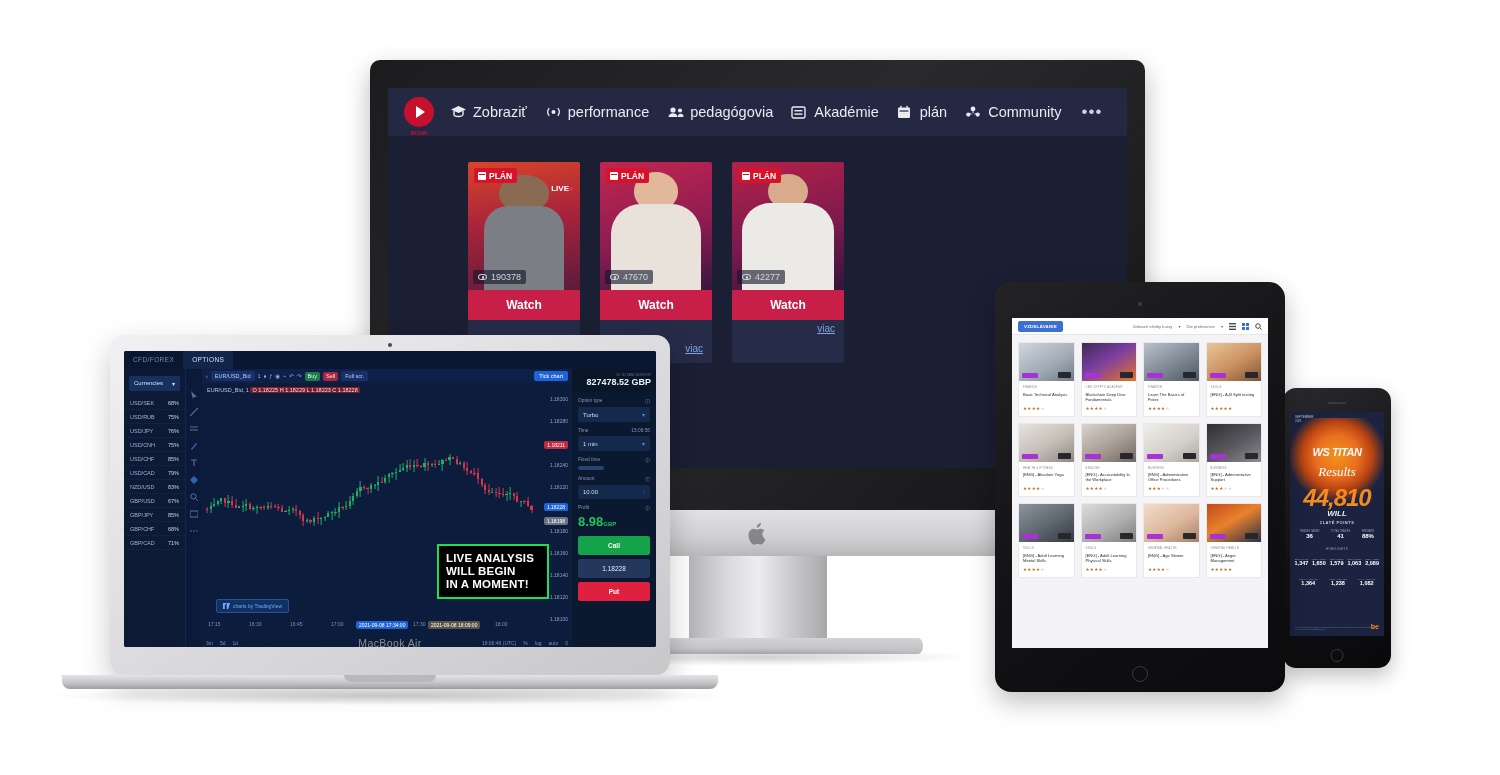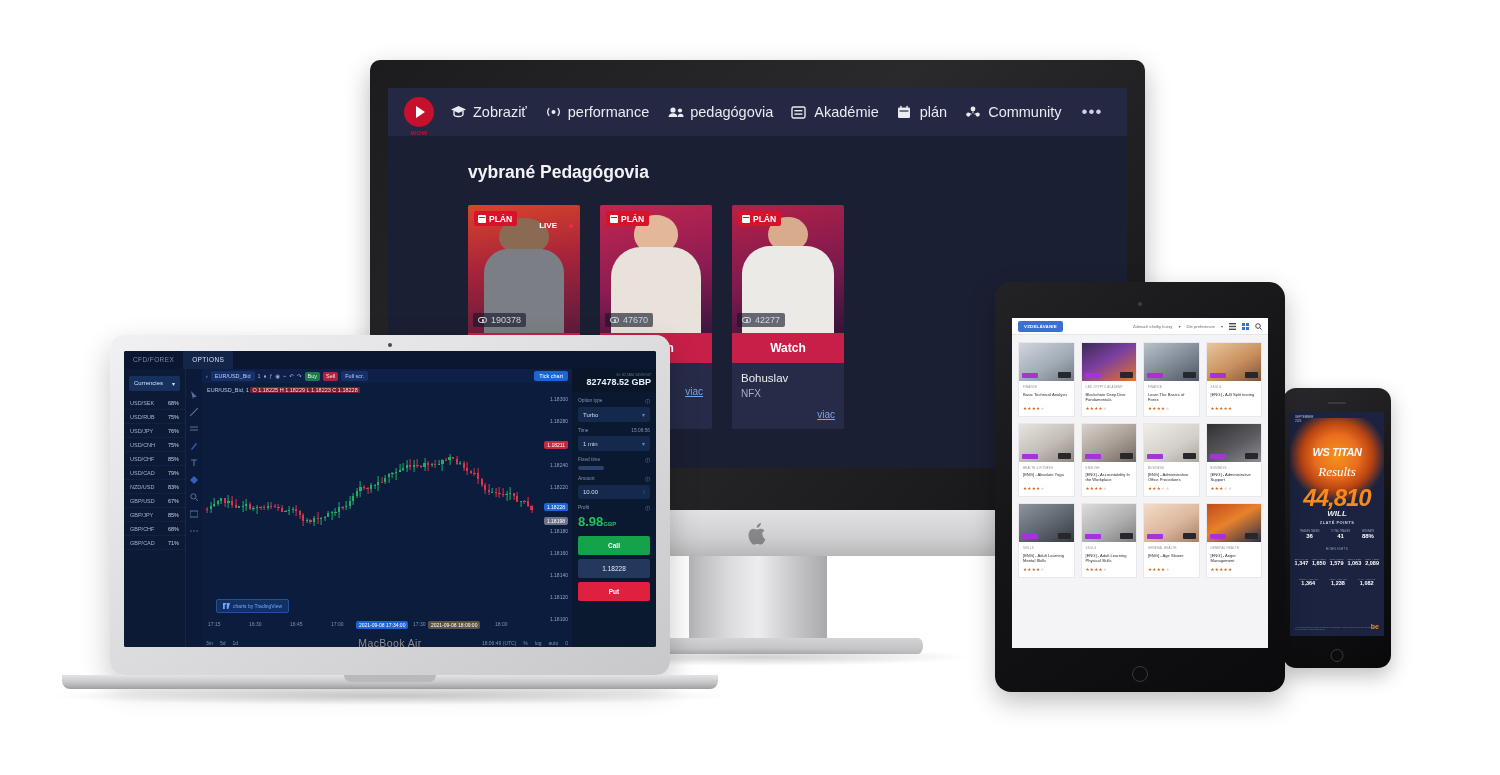--- a/index.html
+++ b/index.html
@@ -78,21 +78,21 @@
   .teacher-row { display:flex; gap:20px; }
   .tcard { width:112px; background:#262b47; border-radius:2px; overflow:hidden; position:relative;}
   .tphoto { height:128px; position:relative; overflow:hidden; }
   .badge-plan {
     position:absolute; left:6px; top:6px; z-index:3;
     background:#d81228; color:#fff; font-size:8.5px; font-weight:bold;
     padding:2.5px 5px 2.5px 4px; border-radius:2px; display:flex; align-items:center; gap:3px;
   }
   .cal-ic{ width:8px;height:8px;background:#fff;border-radius:1px; position:relative; display:inline-block;}
   .cal-ic:after{content:"";position:absolute;left:1px;top:2.5px;width:6px;height:1px;background:#d81228;}
-  .badge-live{ position:absolute; right:7px; top:16px; z-index:3; font-size:8px; color:#fff; font-weight:bold; display:flex; align-items:center; gap:12px;}
+  .badge-live{ position:absolute; right:7px; top:22px; z-index:3; font-size:8px; color:#fff; font-weight:bold; display:flex; align-items:center; gap:0;}
   .live-dot{width:4px;height:4px;border-radius:50%;background:#ef2b4a;display:inline-block;}
   .views {
     position:absolute; left:5px; bottom:6px; z-index:3;
     background:rgba(20,22,40,.62); color:#cfd3e2; font-size:9px;
     padding:2px 5px; border-radius:2px; display:flex; align-items:center; gap:4px;margin-top:20px;
   }
   .eye{width:9px;height:6px;border:1px solid #cfd3e2;border-radius:50% 50% 50% 50%/60% 60% 60% 60%;position:relative;display:inline-block;}
   .eye:after{content:"";position:absolute;left:2.5px;top:1px;width:2.5px;height:2.5px;border-radius:50%;background:#cfd3e2;}
   .watch-btn { background:#c71f48; color:#fff; text-align:center; font-size:12px;
     font-weight:bold; padding:8px 0; cursor:pointer; }
@@ -364,21 +364,20 @@
                   <path d="M8 6.4v2M6.6 9.2 4.8 8.6M9.4 9.2l1.8-.6" stroke="#e9eaf2" stroke-width="1"></path>
                 </svg>
             </span>
             <span>Community</span>
           </div>
 
           <span class="nav-dots">•••</span>
         </div>
 
         <div class="wow-body">
-          <div class="wow-h2">vybrané Pedagógovia</div>
 
           <div class="teacher-row">
 
             <div class="tcard">
               <div class="tphoto">
                 <div class="ph1"></div>
                 <div class="badge-plan">
                   <span class="cal-ic"></span>
                   <span>PLÁN</span>
                 </div>
@@ -425,24 +424,20 @@
                 <div class="badge-plan">
                   <span class="cal-ic"></span>
                   <span>PLÁN</span>
                 </div>
                 <div class="views">
                   <span class="eye"></span>
                   <span>42277</span>
                 </div>
               </div>
               <div class="watch-btn">Watch</div>
-              <div class="tmeta">
-                <div class="tname">Bohuslav</div>
-                <div class="tsub">NFX</div>
-              </div>
               <div class="viac">viac</div>
             </div>
 
           </div>
         </div>
 
       </div>
     </div>
     <div id="imac-chin"></div>
     <div id="imac-apple">
@@ -1222,20 +1217,25 @@
                 <span class="t-gray" style="left: 222px;">2021-09-08 18:09:00</span>
               </div>
 
             <div class="tv-badge">
               <svg width="7" height="6" viewBox="0 0 7 6">
                   <path d="M0 0h3v1.6H1.8V6H0zM3.6 0H7L5.3 6H3.9z" fill="#74a7ff"></path>
                 </svg>
               <span>charts by TradingView</span>
             </div>
 
+            <div class="liveov">
+              <div>LIVE ANALYSIS</div>
+              <div>WILL BEGIN</div>
+              <div>IN A MOMENT!</div>
+            </div>
 
             <div class="tr-bottom">
               <span>3m</span>
               <span>5d</span>
               <span>1d</span>
             </div>
             <div class="tr-bottom-r">
               <span>18:06:49 (UTC)</span>
               <span>%</span>
               <span>log</span>

